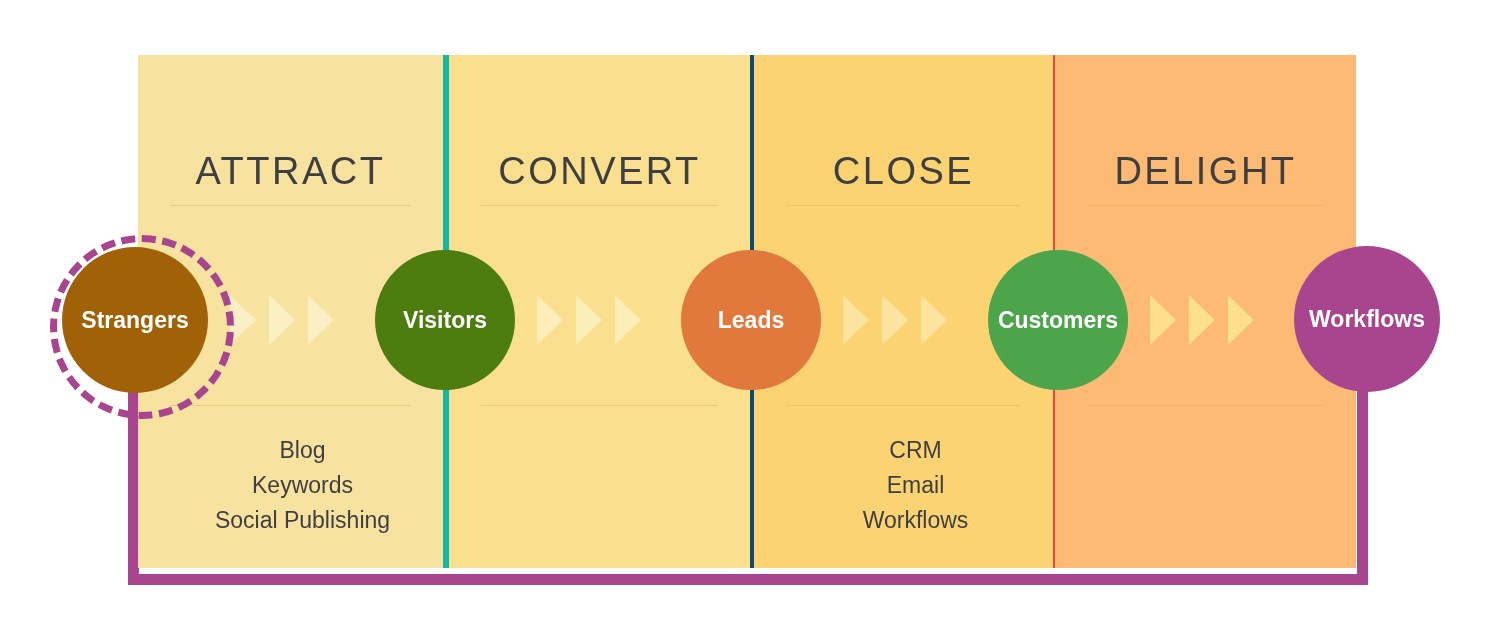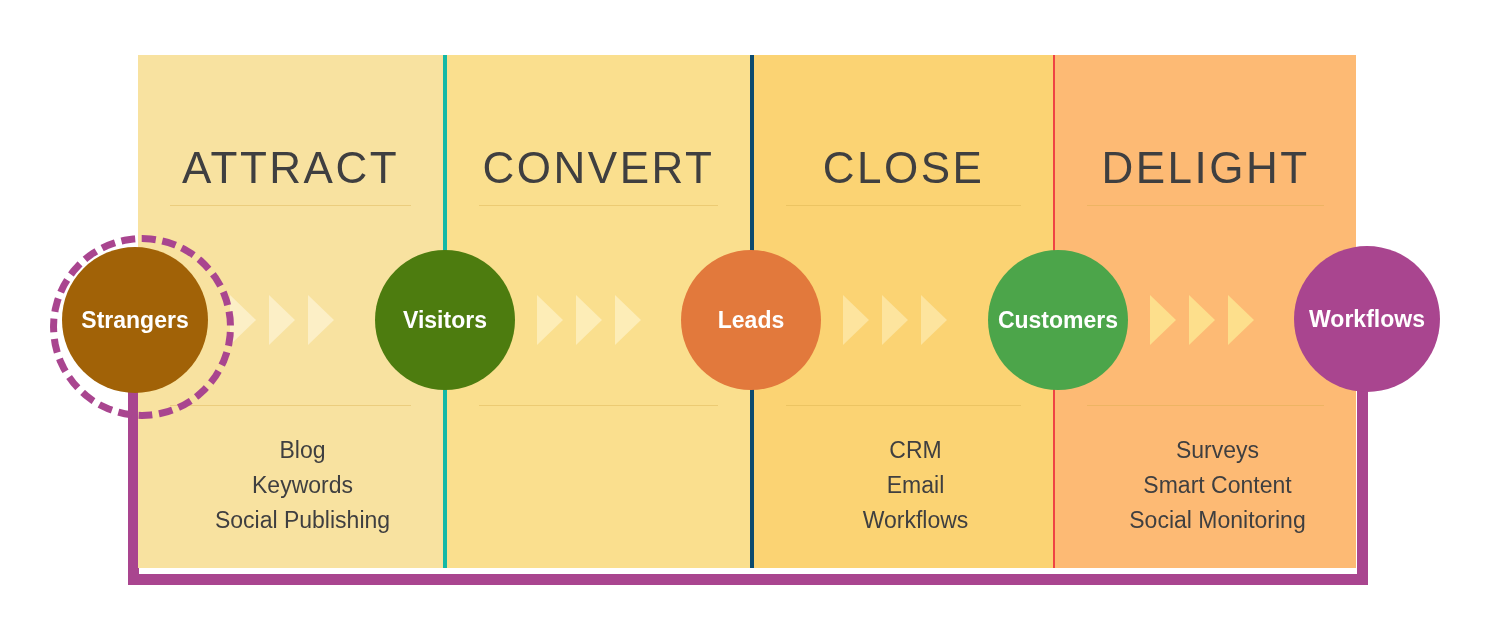--- a/index.html
+++ b/index.html
@@ -48,31 +48,31 @@
     height: 513px;
     display: flex;
     z-index: 2;
   }
   .col {
     position: relative;
     height: 100%;
     box-sizing: border-box;
   }
   .col-attract  { width: 305px; background: #F8E2A0; }
-  .col-convert  { width: 307px; background: #FADF8E; border-left: 4px solid #14b8a6; }
+  .col-convert  { width: 307px; background: #FADF8E; border-left: 6px solid #14b8a6; }
   .col-close    { width: 303px; background: #FBD373; border-left: 4px solid #0c4a6e; }
   .col-delight  { width: 303px; background: #fdba74; border-left: 2px solid #ef4444; }
 
   .col-title {
     position: absolute;
-    top: 91px;
+    top: 97px;
     left: 0;
     right: 0;
     text-align: center;
-    font-size: 44px;
+    font-size: 38px;
     font-weight: 400;
     letter-spacing: 2.5px;
     color: #3F3F40;
     line-height: 1;
   }
 
   .rule {
     position: absolute;
     left: 32px;
     right: 32px;
@@ -184,25 +184,20 @@
       <div>CRM</div>
       <div>Email</div>
       <div>Workflows</div>
     </div>
   </div>
 
   <div class="col col-delight">
     <div class="col-title">DELIGHT</div>
     <div class="rule rule-top"></div>
     <div class="rule rule-bot"></div>
-    <div class="col-items">
-      <div>Surveys</div>
-      <div>Smart Content</div>
-      <div>Social Monitoring</div>
-    </div>
   </div>
 
 </div>
 
 <div class="chevrons g1">
   <span class="chev"></span>
   <span class="chev"></span>
   <span class="chev"></span>
 </div>
 <div class="chevrons g2">

